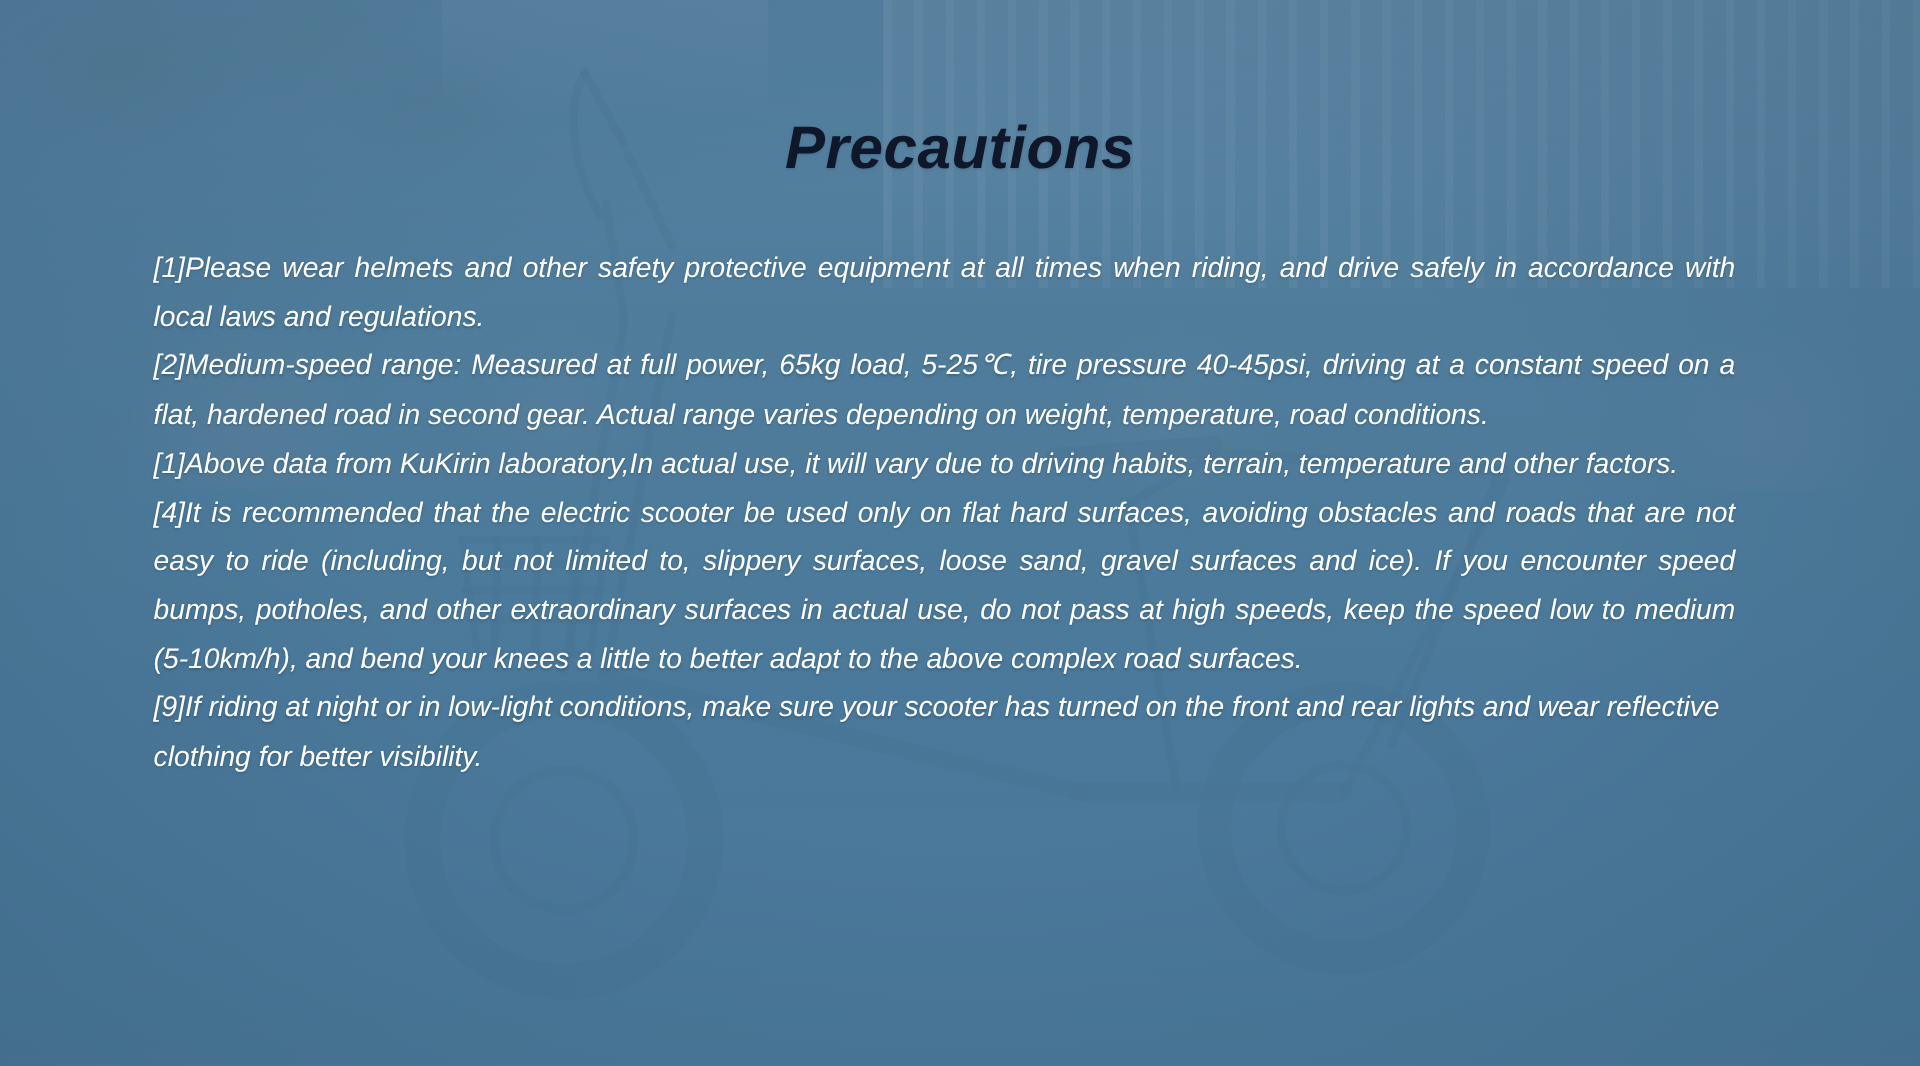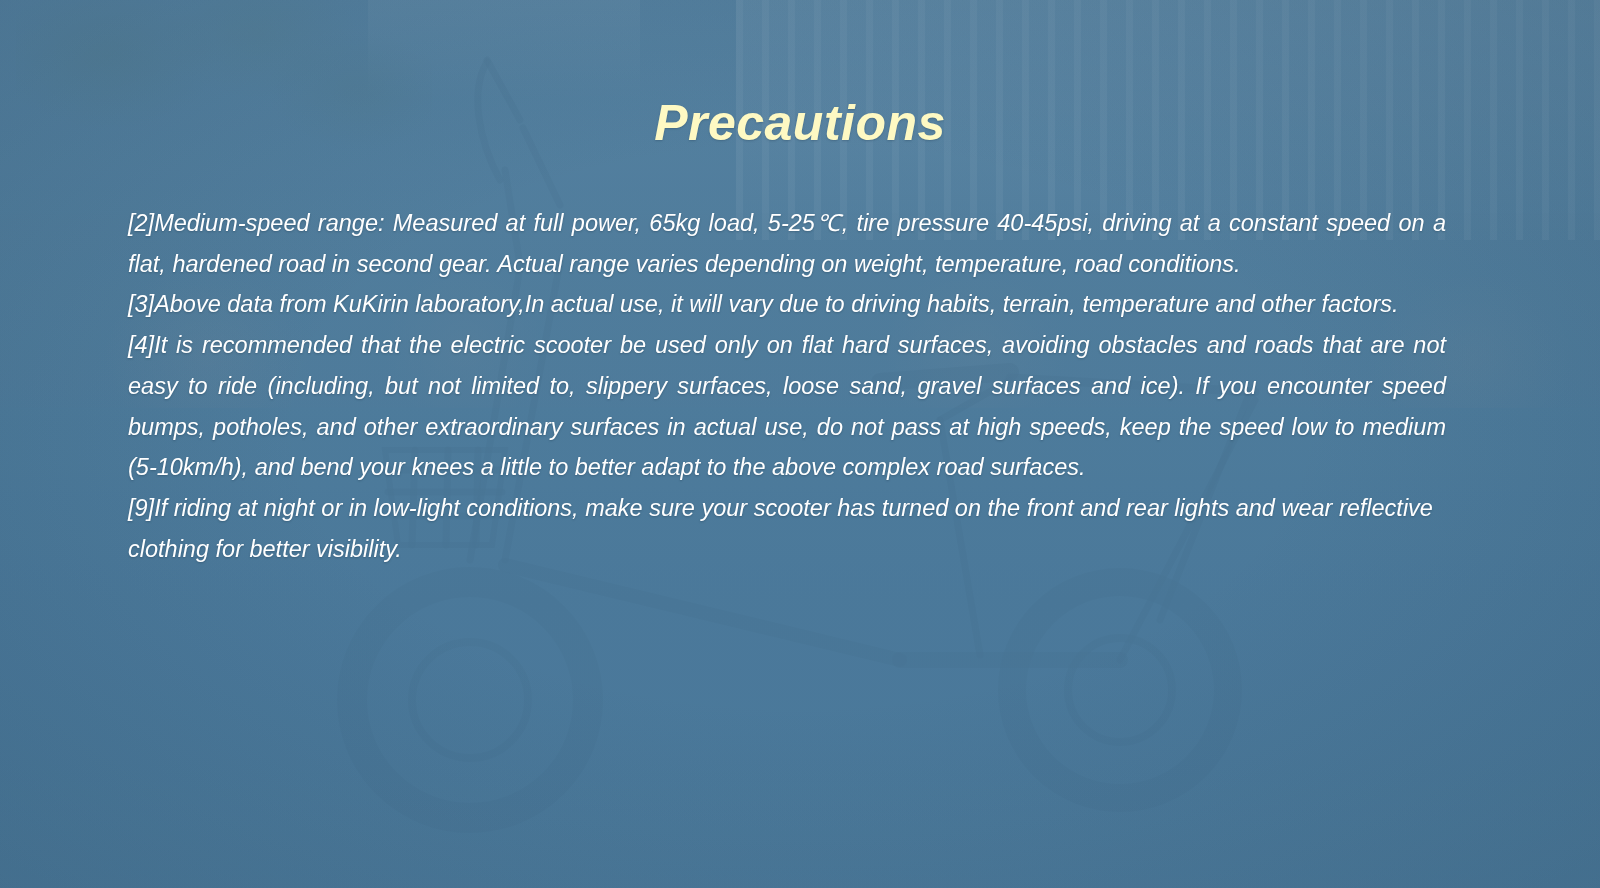--- a/index.html
+++ b/index.html
@@ -107,21 +107,21 @@
     position: absolute;
     top: 96px;
     left: 0;
     width: 100%;
     text-align: center;
     font-size: 50px;
     line-height: 1.1;
     font-weight: 700;
     font-style: italic;
     letter-spacing: .5px;
-    color: #fef9c3;
+    color: #0f172a;
     text-shadow: 0 1px 2px rgba(40,70,92,.35);
   }
 
   .body-block {
     position: absolute;
     left: 128px;
     top: 203px;
     width: 1318px;
     color: #ffffff;
     font-size: 23.5px;
@@ -185,20 +185,21 @@
 
     <div class="bg-wash"></div>
     <div class="bg-vignette"></div>
   </div>
 
   <div class="content">
 
     <div class="title">Precautions</div>
 
     <div class="body-block">
+      <p>[1]Please wear helmets and other safety protective equipment at all times when riding, and drive safely in accordance with local laws and regulations.</p>
       <p>[2]Medium-speed range: Measured at full power, 65kg load, 5-25℃, tire pressure 40-45psi, driving at a constant speed on a flat, hardened road in second gear. Actual range varies depending on weight, temperature, road conditions.</p>
-      <p>[3]Above data from KuKirin laboratory,In actual use, it will vary due to driving habits, terrain, temperature and other factors.</p>
+      <p>[1]Above data from KuKirin laboratory,In actual use, it will vary due to driving habits, terrain, temperature and other factors.</p>
       <p>[4]It is recommended that the electric scooter be used only on flat hard surfaces, avoiding obstacles and roads that are not easy to ride (including, but not limited to, slippery surfaces, loose sand, gravel surfaces and ice). If you encounter speed bumps, potholes, and other extraordinary surfaces in actual use, do not pass at high speeds, keep the speed low to medium (5-10km/h), and bend your knees a little to better adapt to the above complex road surfaces.</p>
       <p>[9]If riding at night or in low-light conditions, make sure your scooter has turned on the front and rear lights and wear reflective clothing for better visibility.</p>
     </div>
 
   </div>
 </div>
 
 </body></html>

